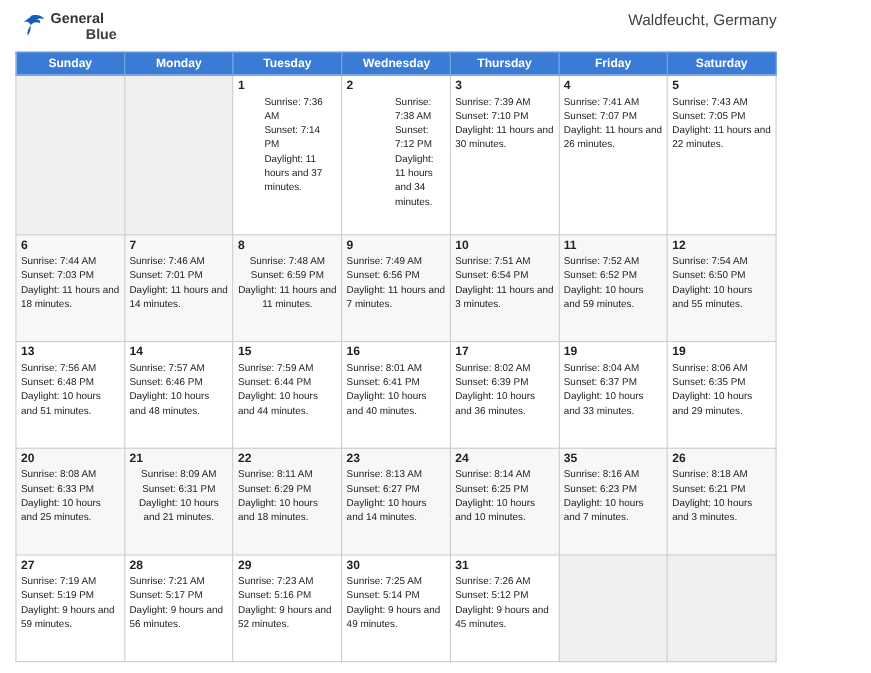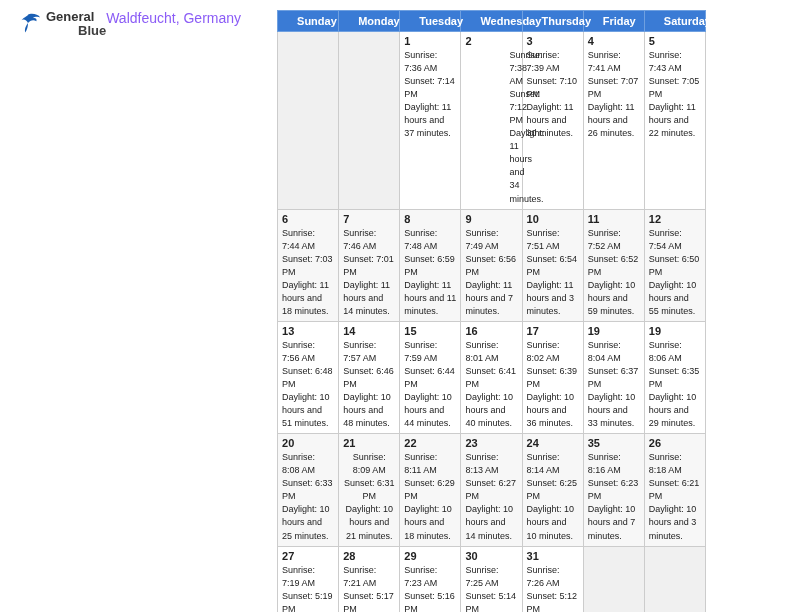--- a/index.html
+++ b/index.html
@@ -8,23 +8,22 @@
       background: #fff;
       width: 792px;
       height: 612px;
       overflow: hidden;
     }
     .page {
       width: 720px;
       height: 612px;
       background: #fff;
       display: flex;
-      flex-direction: row;
+      flex-direction: column;
       padding: 10px 14px 10px 14px;
-      gap: 36px;
     }
     .header {
       display: flex;
       justify-content: space-between;
       align-items: flex-start;
       margin-bottom: 8px;
     }
     .logo {
       display: flex;
       align-items: center;
@@ -47,36 +46,36 @@
       text-align: right;
     }
     .title-month {
       font-size: 32px;
       font-weight: 300;
       color: #222;
       line-height: 1.1;
     }
     .title-location {
       font-size: 14px;
-      color: #8b5cf6;
+      color: #404040;
     }
     .calendar-table {
       width: 100%;
       border-collapse: collapse;
       flex: 1;
       table-layout: fixed;
     }
     .calendar-table th {
       background: #3a7bd5;
       color: #fff;
       font-size: 11px;
       font-weight: bold;
       padding: 4px 19px;
       border: 1px solid #6fa0e0;
-      text-align: left;
+      text-align: center;
     }
     .calendar-table td {
       border: 1px solid #ccc;
       vertical-align: top;
       padding: 3px 4px;
       font-size: 9.5px;
       color: #222;
       height: 84px;
       background: #fff;
     }
@@ -130,21 +129,21 @@
           <th>Friday</th>
           <th>Saturday</th>
         </tr>
     </thead>
     <tbody id="calendar-body">
     <tr class="row-odd">
           <td class="empty-cell"></td>
           <td class="empty-cell"></td>
           <td>
             <div class="day-number">1</div>
-            <div class="day-info" style="white-space: pre-line;">Sunrise: 7:36 AM
+            <div class="day-info" style="white-space: pre-line; margin-left: 24px;">Sunrise: 7:36 AM
 Sunset: 7:14 PM
 Daylight: 11 hours and 37 minutes.</div>
           </td>
           <td>
             <div class="day-number">2</div>
             <div class="day-info" style="white-space: pre-line; margin-left: 44px;">Sunrise: 7:38 AM
 Sunset: 7:12 PM
 Daylight: 11 hours and 34 minutes.</div>
           </td>
           <td>
@@ -174,21 +173,21 @@
 Daylight: 11 hours and 18 minutes.</div>
           </td>
           <td>
             <div class="day-number">7</div>
             <div class="day-info" style="white-space: pre-line;">Sunrise: 7:46 AM
 Sunset: 7:01 PM
 Daylight: 11 hours and 14 minutes.</div>
           </td>
           <td>
             <div class="day-number">8</div>
-            <div class="day-info" style="white-space: pre-line;">Sunrise: 7:48 AM
+            <div class="day-info" style="white-space: pre-line; text-align: center;">Sunrise: 7:48 AM
 Sunset: 6:59 PM
 Daylight: 11 hours and 11 minutes.</div>
           </td>
           <td>
             <div class="day-number">9</div>
             <div class="day-info" style="white-space: pre-line;">Sunrise: 7:49 AM
 Sunset: 6:56 PM
 Daylight: 11 hours and 7 minutes.</div>
           </td>
           <td>

